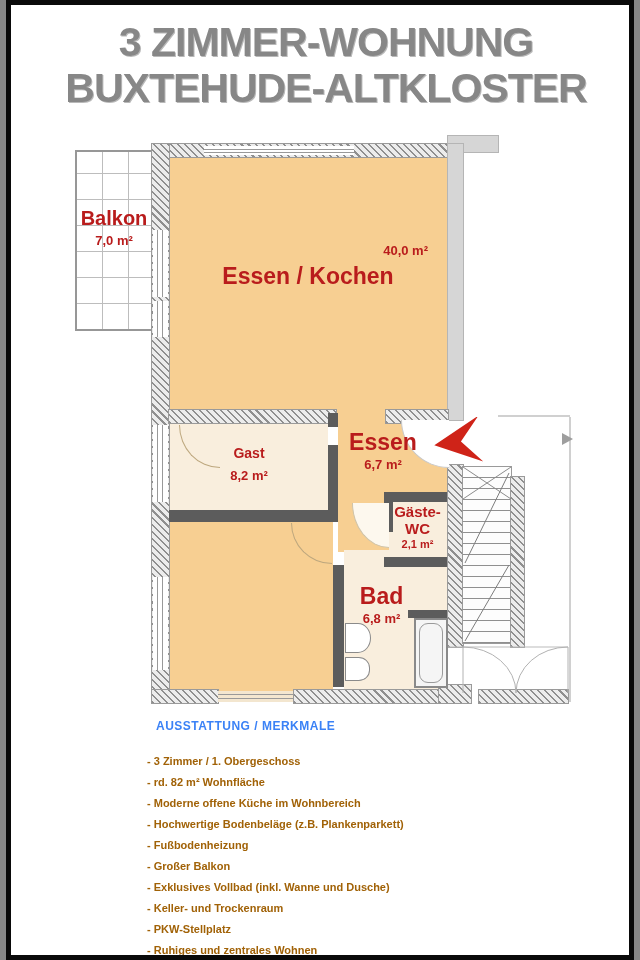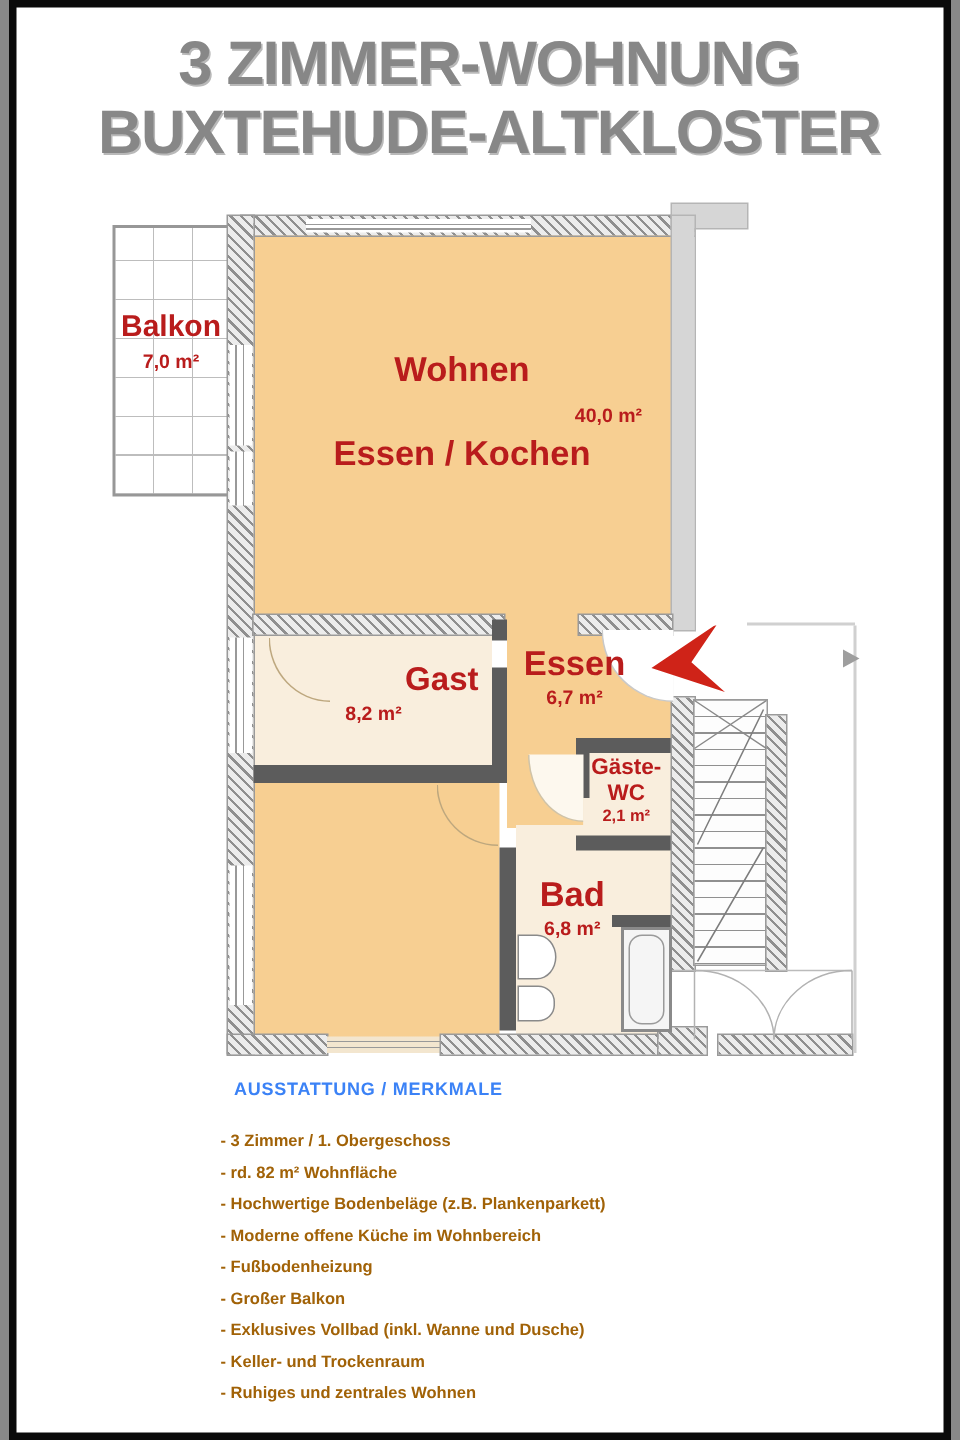--- a/index.html
+++ b/index.html
@@ -123,27 +123,26 @@
       <path d="M487 411 L559 411" stroke="#d0d0d0" stroke-width="2"></path>
       <polygon points="551,428 551,440 562,434" fill="#9e9e9e"></polygon>
     </svg>
 
     <div class="room-label" style="left:64px;top:200px;width:78px;">
       <div class="rname" style="font-size:20px;">Balkon</div>
       <div class="rarea">7,0 m²</div>
     </div>
 
     <div class="room-label" style="left:177px;top:228px;width:240px;">
-      <div class="rname">Wohnen</div>
       <div class="rarea" style="margin-top:8px;text-align:right;">40,0 m²</div>
       <div class="rname" style="margin-top:2px;">Essen / Kochen</div>
     </div>
 
     <div class="room-label" style="left:168px;top:435px;width:140px;">
-      <div class="rname" style="font-size:22px;text-align:right;">Gast</div>
+      <div class="rname" style="font-size:14px;">Gast</div>
       <div class="rarea">8,2 m²</div>
     </div>
 
     <div class="room-label" style="left:332px;top:424px;width:80px;">
       <div class="rname">Essen</div>
       <div class="rarea">6,7 m²</div>
     </div>
 
     <div class="room-label" style="left:377px;top:498px;width:59px;">
       <div class="rname-sm">Gäste-</div>
@@ -155,22 +154,23 @@
     <div class="room-label" style="left:333px;top:578px;width:75px;">
       <div class="rname">Bad</div>
       <div class="rarea">6,8 m²</div>
     </div>
   </div>
 
   <div class="features-heading">AUSSTATTUNG / MERKMALE</div>
   <div class="features-list">
     <div class="feature-item">- 3 Zimmer / 1. Obergeschoss</div>
     <div class="feature-item">- rd. 82 m² Wohnfläche</div>
+    <div class="feature-item">- Moderne offene Küche im Wohnbereich</div>
     <div class="feature-item">- Hochwertige Bodenbeläge (z.B. Plankenparkett)</div>
-    <div class="feature-item">- Moderne offene Küche im Wohnbereich</div>
     <div class="feature-item">- Fußbodenheizung</div>
     <div class="feature-item">- Großer Balkon</div>
     <div class="feature-item">- Exklusives Vollbad (inkl. Wanne und Dusche)</div>
     <div class="feature-item">- Keller- und Trockenraum</div>
+    <div class="feature-item">- PKW-Stellplatz</div>
     <div class="feature-item">- Ruhiges und zentrales Wohnen</div>
   </div>
 
 </div>
 
 </body></html>

